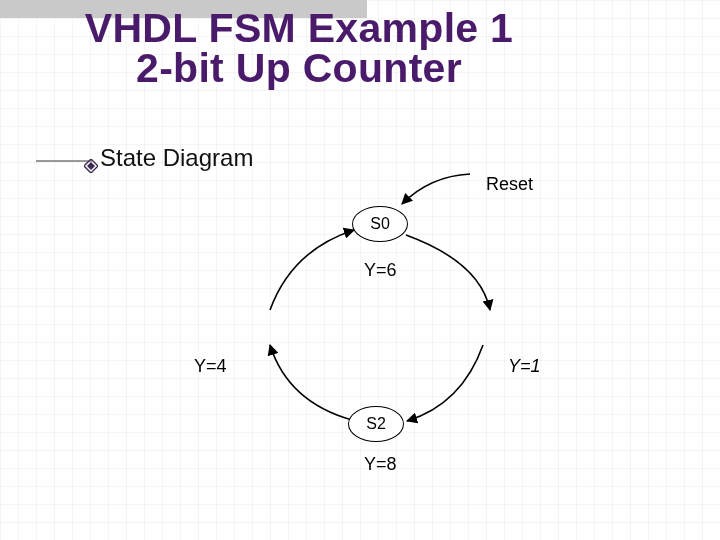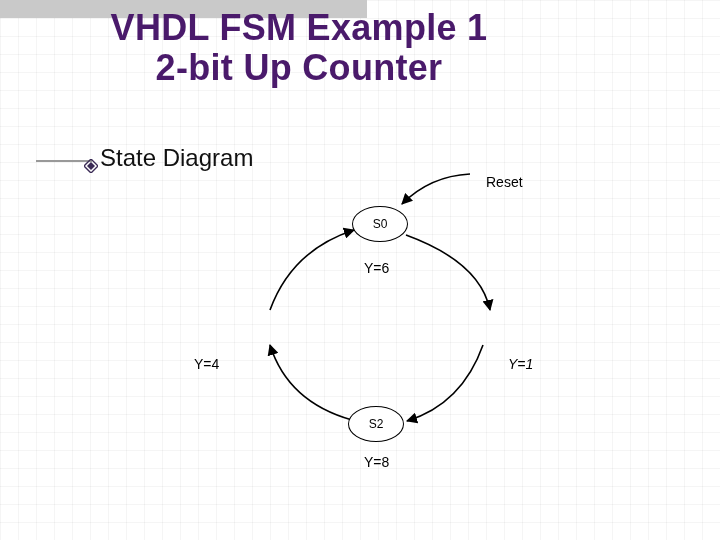--- a/index.html
+++ b/index.html
@@ -12,44 +12,44 @@
     background-size: 18px 18px;
     background-position: 0 0;
   }
   .title-band {
     position: absolute; left: 0; top: 0; width: 51%; height: 18px;
     background: #c9c9c9;
   }
   .title {
     position: absolute; top: 8px; left: 0; width: 598px;
     text-align: center;
-    font-size: 36px; line-height: 40px;
+    font-size: 41px; line-height: 40px;
     color: #4a1a6b;
     font-family: "Trebuchet MS", Verdana, sans-serif;
     font-weight: 600;
     letter-spacing: 0.3px;
   }
   .sidebar-rule {
     position: absolute; top: 160px; left: 36px; width: 56px; height: 2px;
     background: #999;
   }
   .bullet-row {
     position: absolute; left: 84px; top: 144px;
     display: flex; align-items: center; gap: 2px;
     font-size: 24px; color: #111;
     font-family: "Trebuchet MS", Verdana, sans-serif;
   }
   .bullet-mark { width: 14px; height: 14px; display: inline-block; }
   .diagram { position: absolute; left: 200px; top: 180px; width: 360px; height: 320px; }
   .state {
     position: absolute; width: 56px; height: 36px; border: 1.5px solid #000;
     border-radius: 50%; display: flex; align-items: center; justify-content: center;
-    font-size: 12px; font-family: Arial, sans-serif; background: #fff;
+    font-size: 16px; font-family: Arial, sans-serif; background: #fff;
   }
-  .lbl { position: absolute; font-size: 14px; font-family: Arial, sans-serif; color: #000; white-space: nowrap; }
+  .lbl { position: absolute; font-size: 18px; font-family: Arial, sans-serif; color: #000; white-space: nowrap; }
   svg.edges { position: absolute; left: 0; top: 0; width: 360px; height: 320px; overflow: visible; }
 </style>
 </head>
 <body>
 
 <div class="slide">
   <div class="title-band"></div>
 
   <div class="title">
     <div>VHDL FSM Example 1</div>

